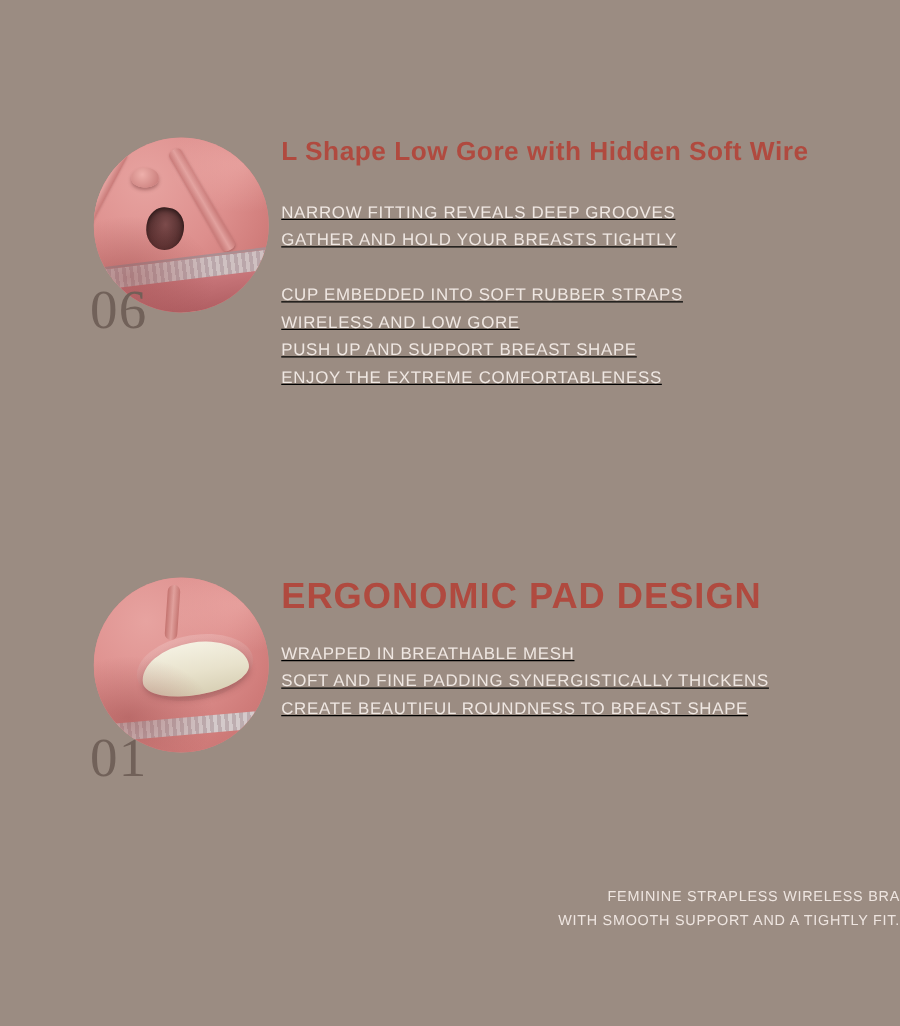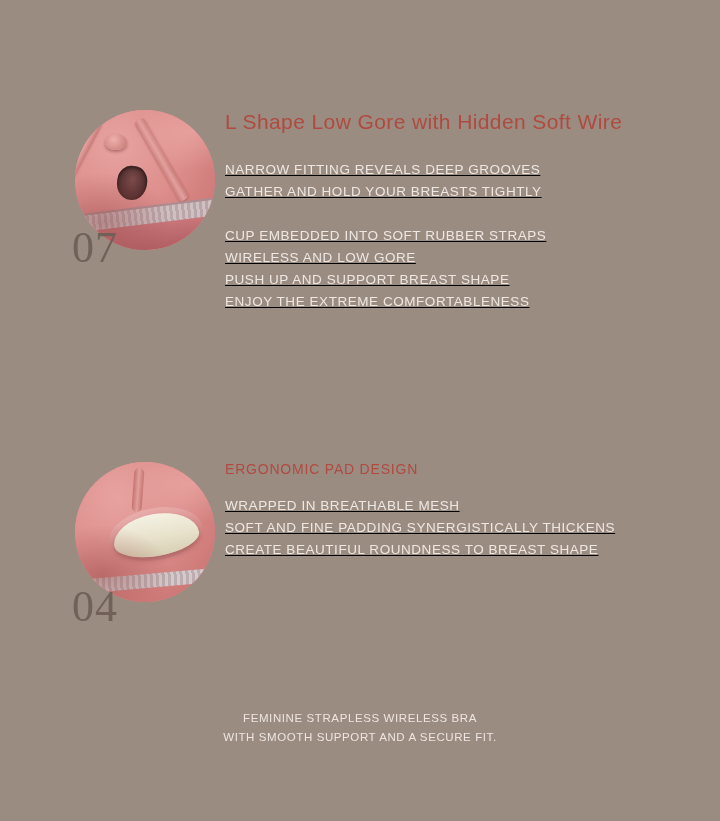--- a/index.html
+++ b/index.html
@@ -168,24 +168,24 @@
     left: 225px;
     top: 0;
     width: 480px;
   }
   .heading {
     color: #b04a3f;
     font-size: 21px;
     letter-spacing: .4px;
     line-height: 1.1;
     margin: 0 0 26px 0;
-    font-weight: 400;
+    font-weight: 700;
   }
   #section-04 .heading {
-    font-size: 14px;
+    font-size: 29px;
     letter-spacing: .8px;
     margin-bottom: 18px;
   }
   .lines {
     margin: 0;
     padding: 0;
     list-style: none;
     text-decoration: underline;
   }
   .lines li {
@@ -196,21 +196,21 @@
     white-space: nowrap;
   }
   .line-gap { height: 22px; }
 
   
   .footer {
     position: absolute;
     left: 0;
     top: 709px;
     width: 720px;
-    text-align: center;
+    text-align: right;
   }
   .footer div {
     color: #eee5e0;
     font-size: 11.5px;
     letter-spacing: .6px;
     line-height: 19px;
   }
 </style>
 </head>
 <body>
@@ -225,21 +225,21 @@
         <div class="strap strap-a"></div>
         <div class="strap strap-b"></div>
         <div class="knot"></div>
         <div class="hole"></div>
         <div class="band"></div>
         <div class="band2"></div>
         <div class="fabric-shadow"></div>
       </div>
     </div>
 
-    <div class="index-number">07</div>
+    <div class="index-number">06</div>
 
     <div class="text-col">
       <h2 class="heading">L Shape Low Gore with Hidden Soft Wire</h2>
       <ul class="lines">
         <li>NARROW FITTING REVEALS DEEP GROOVES</li>
         <li>GATHER AND HOLD YOUR BREASTS TIGHTLY</li>
       </ul>
       <div class="line-gap"></div>
       <ul class="lines">
         <li>CUP EMBEDDED INTO SOFT RUBBER STRAPS</li>
@@ -256,30 +256,30 @@
       <div class="photo-circle">
         <div class="fabric"></div>
         <div class="seam"></div>
         <div class="pad-edge"></div>
         <div class="pad"></div>
         <div class="band-04"></div>
         <div class="fabric-shadow"></div>
       </div>
     </div>
 
-    <div class="index-number">04</div>
+    <div class="index-number">01</div>
 
     <div class="text-col">
       <h2 class="heading">ERGONOMIC PAD DESIGN</h2>
       <ul class="lines">
         <li>WRAPPED IN BREATHABLE MESH</li>
         <li>SOFT AND FINE PADDING SYNERGISTICALLY THICKENS</li>
         <li>CREATE BEAUTIFUL ROUNDNESS TO BREAST SHAPE</li>
       </ul>
     </div>
   </div>
 
   <div class="footer">
     <div>FEMININE STRAPLESS WIRELESS BRA</div>
-    <div>WITH SMOOTH SUPPORT AND A SECURE FIT.</div>
+    <div>WITH SMOOTH SUPPORT AND A TIGHTLY FIT.</div>
   </div>
 
 </div>
 
 </body></html>

